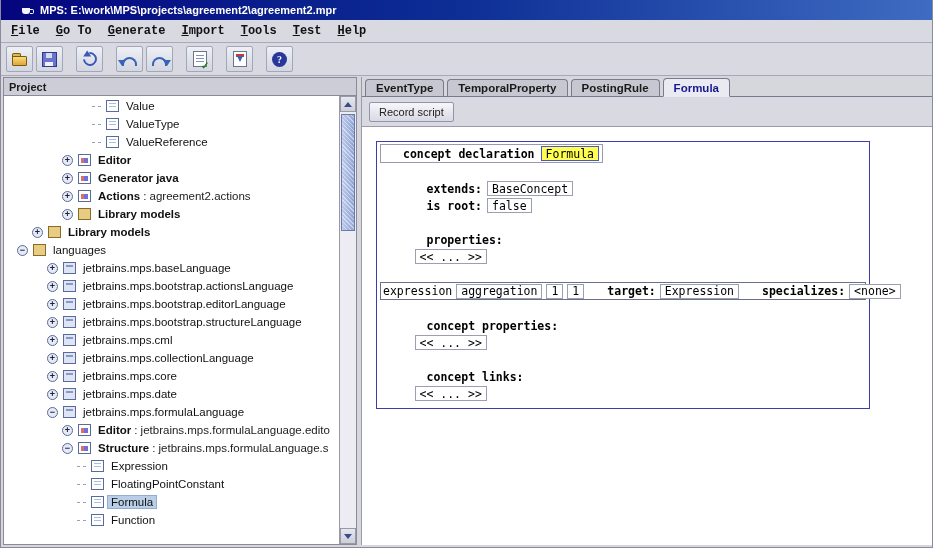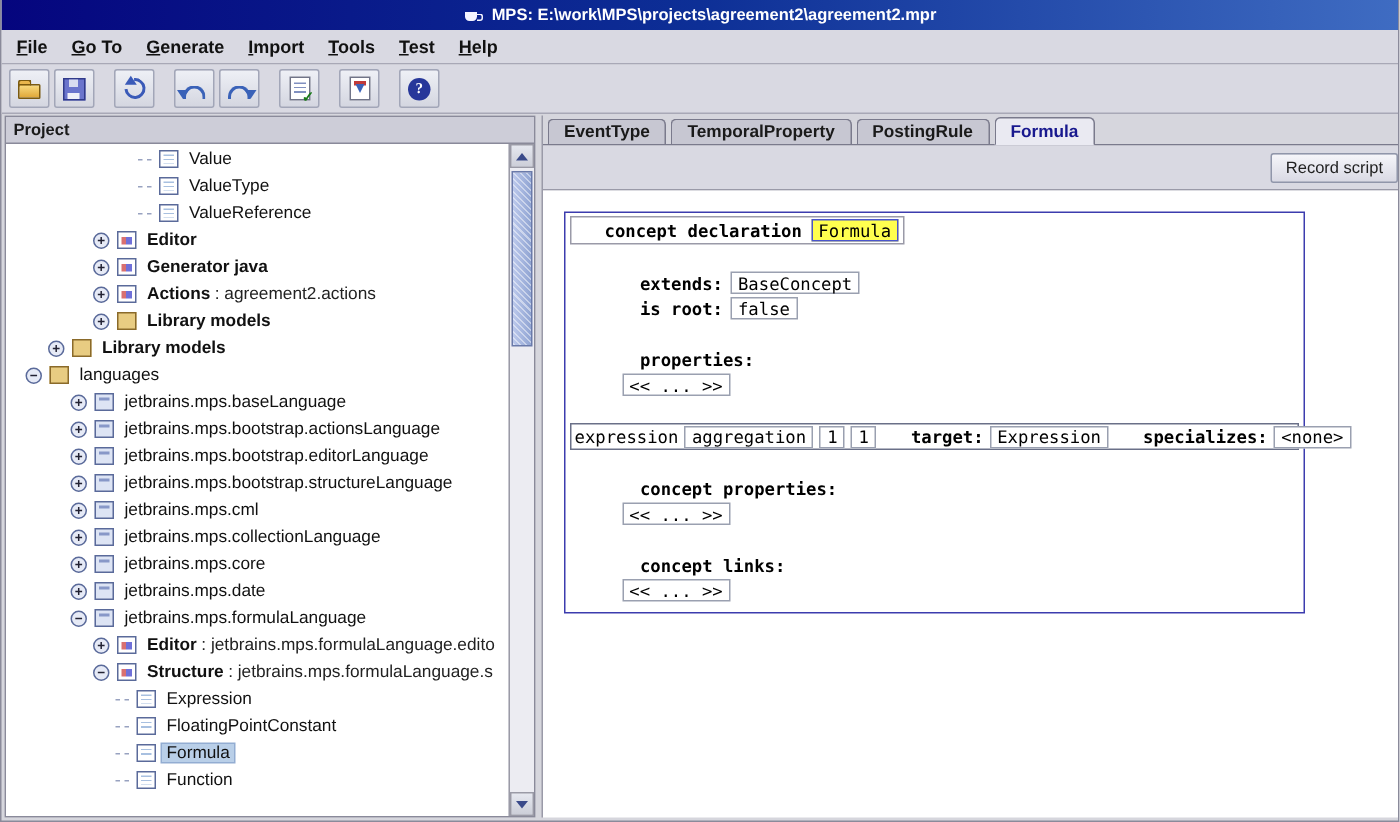--- a/index.html
+++ b/index.html
@@ -1,28 +1,28 @@
 <!DOCTYPE html>
 <html><head>
 <meta charset="utf-8">
 <style>
   html,body{margin:0;padding:0;background:#e8e8ec;font-family:"Liberation Sans",sans-serif;}
   .window{width:933px;height:548px;box-sizing:border-box;border:1px solid #8a8a9a;border-top:none;
           display:flex;flex-direction:column;background:#d6d6dd;overflow:hidden;}
 
   
   .titlebar{height:20px;flex:none;background:linear-gradient(90deg,#05057e,#0d2f96 50%,#3f6cc2);
-            display:flex;align-items:center;padding:0 20px;gap:6px;justify-content:center;}
+            display:flex;align-items:center;padding:0 20px;gap:6px;}
   .java-icon{width:13px;height:13px;position:relative;flex:none;}
   .java-icon::before{content:"";position:absolute;left:1px;top:4px;width:8px;height:6px;background:#f4f4ff;border-radius:0 0 3px 3px;}
   .java-icon::after{content:"";position:absolute;left:9px;top:5px;width:3px;height:3px;border:1px solid #f4f4ff;border-left:none;border-radius:0 2px 2px 0;}
   .title-text{color:#fff;font-size:11px;font-weight:bold;white-space:nowrap;}
 
   
-  .menubar{height:22px;flex:none;display:flex;align-items:center;background:#d9d9e2;border-bottom:1px solid #a8a8b6;padding-left:2px;}
+  .menubar{height:22px;flex:none;display:flex;align-items:center;background:#d9d9e2;border-bottom:1px solid #a8a8b6;padding-left:2px;font-family:Liberation Mono, monospace;}
   .menu-item{font-size:12px;font-weight:bold;color:#111;padding:2px 8px;cursor:default;}
   .menu-item u{text-decoration:underline;}
 
   
   .toolbar{height:32px;flex:none;display:flex;align-items:center;background:#d9d9e2;border-bottom:1px solid #a8a8b6;padding:0 5px;gap:3px;}
   .tb-btn{width:27px;height:26px;flex:none;display:flex;align-items:center;justify-content:center;
           background:linear-gradient(#eef0f6,#d4d6e0);border:1px solid #a2a6b8;border-radius:2px;padding:0;}
   .tb-btn.gap{margin-left:10px;}
   .tbicon{display:block;}
   .ic-folder{position:relative;width:15px;height:13px;}
@@ -85,21 +85,21 @@
             background-blend-mode:overlay;}
   .splitter{width:4px;flex:none;}
 
   
   .right-panel{flex:1;display:flex;flex-direction:column;min-width:0;border-left:1px solid #9a9aa8;min-height:0;}
   .tabbar{flex:none;height:17px;padding:2px 0 0 3px;border-bottom:1px solid #7a7a8c;display:flex;align-items:flex-end;}
   .tab{box-sizing:border-box;height:17px;line-height:15px;padding:1px 10px 0;background:#c7c7d2;border:1px solid #7a7a8c;
        border-bottom:none;border-radius:4px 4px 0 0;margin-right:3px;font-size:11.5px;font-weight:bold;color:#1a1a1a;}
   .tab.selected{height:19px;line-height:17px;background:#eaeaf2;color:#18188e;position:relative;z-index:2;
                 margin-bottom:-1px;border-bottom:1px solid #eaeaf2;}
-  .subbar{height:29px;flex:none;background:#d9d9e2;border-bottom:1px solid #9a9aa8;display:flex;align-items:center;padding-left:7px;justify-content:flex-end;}
+  .subbar{height:29px;flex:none;background:#d9d9e2;border-bottom:1px solid #9a9aa8;display:flex;align-items:center;padding-left:7px;}
   .record-btn{font-family:inherit;font-size:11px;color:#222;background:linear-gradient(#f6f6fa,#d9d9e4);
               border:1px solid #9096aa;border-radius:2px;padding:3px 9px;}
   .editor-area{flex:1;background:#fff;overflow:hidden;padding:14px;}
 
   
   .concept-box{width:494px;box-sizing:border-box;border:1px solid #3c3cae;padding:2px 3px 6px;
                font-family:"DejaVu Sans Mono",monospace;font-size:11.5px;color:#000;background:#fff;}
   .eheader-row{height:19px;display:flex;align-items:center;}
   .eheader{display:inline-flex;align-items:center;gap:6px;border:1px solid #9a9aa8;padding:1px 3px;}
   .eline{height:17px;display:flex;align-items:center;gap:5px;white-space:pre;}

